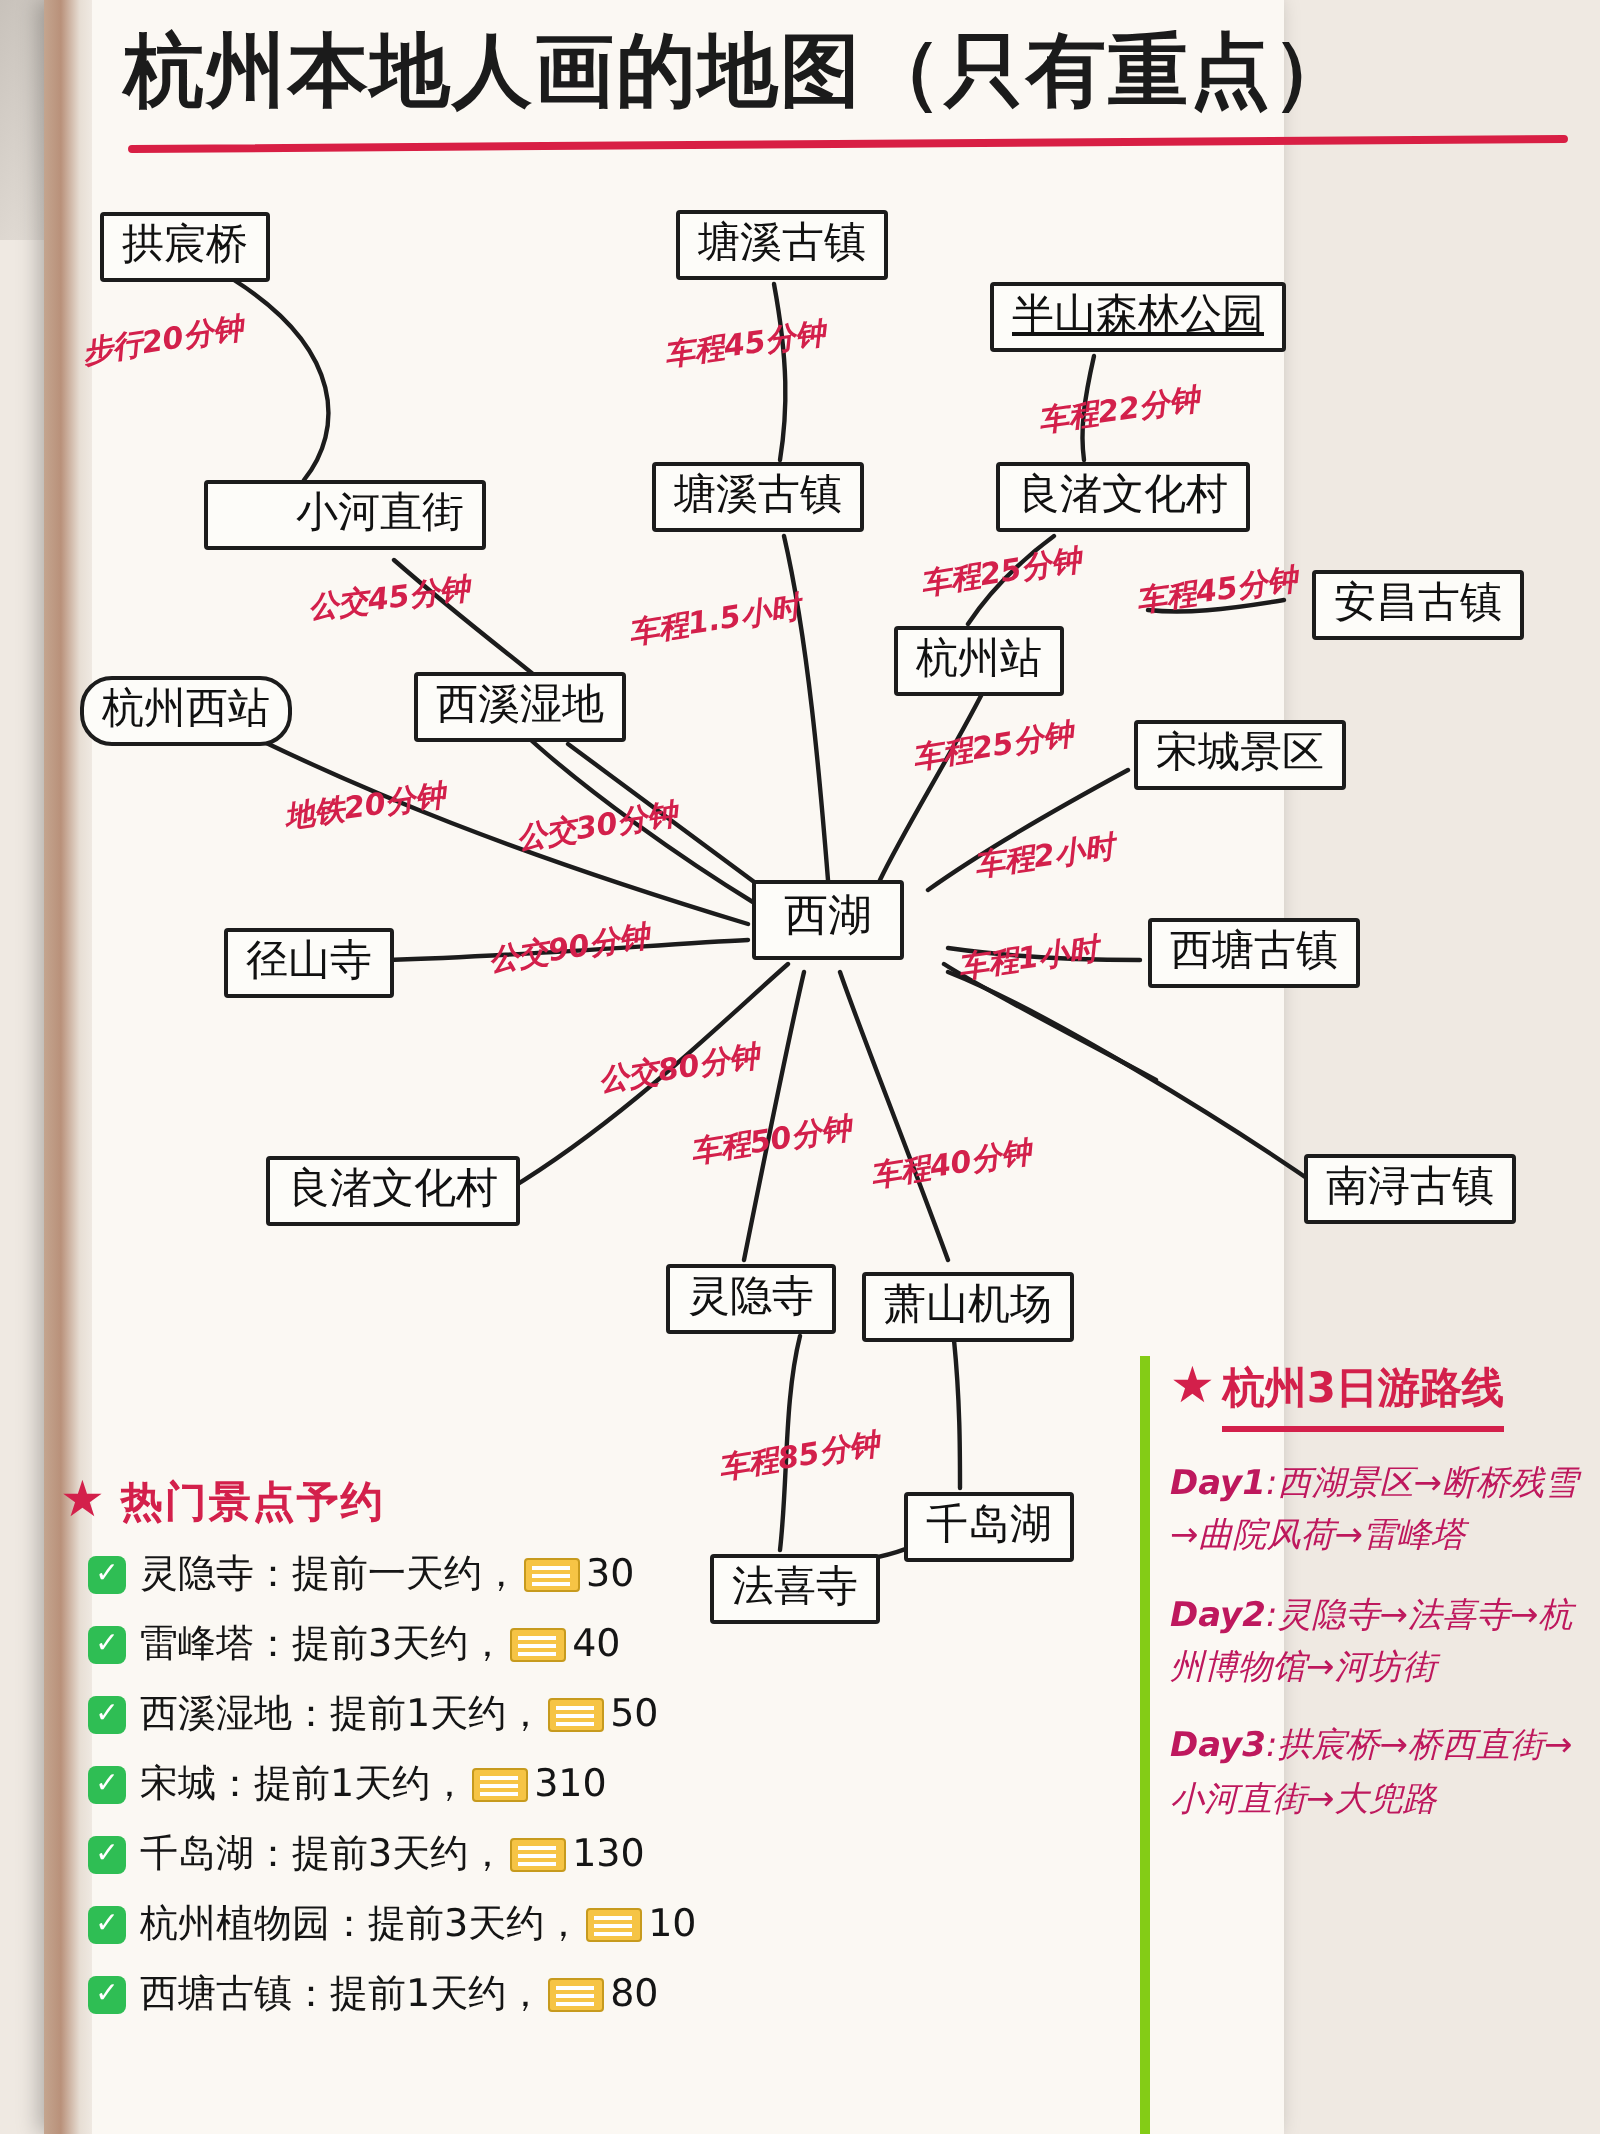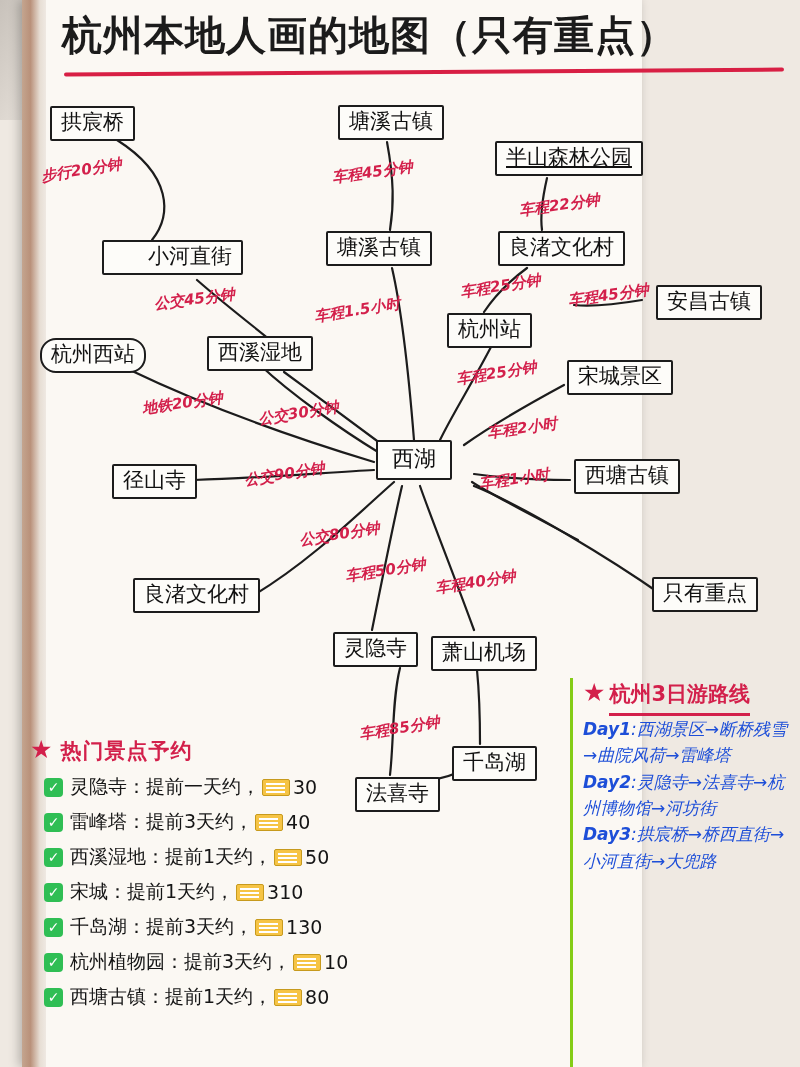--- a/index.html
+++ b/index.html
@@ -167,38 +167,39 @@
     box-shadow: 0 4px 0 #fff, 0 8px 0 #fff;
   }
 
   
   #route {
     position: absolute;
     left: 548px;
     top: 678px;
     width: 228px;
     height: 389px;
-    border-left: 3px solid #84cc16;
+    border-left: 5px solid #84cc16;
     padding-left: 10px;
     box-sizing: border-box;
   }
   #route-title {
     font-family: "DejaVu Sans", sans-serif;
     font-size: 21px;
     font-weight: bold;
     color: #d3204b;
     border-bottom: 3px solid #d3204b;
     padding-bottom: 5px;
     display: inline-block;
     white-space: nowrap;
   }
   .day-block {
+    margin-top: 13px;
     font-family: "DejaVu Sans", sans-serif;
     font-size: 17px;
-    color: #1d4ed8;
+    color: #be185d;
     line-height: 1.55;
     font-style: italic;
   }
   .day-label {
     font-weight: bold;
   }
 </style>
 </head>
 <body>
 
@@ -245,21 +246,21 @@
     <div class="node" style="left:304px; top:231px;"><span>塘溪古镇</span></div>
     <div class="node" style="left:476px; top:231px;"><span>良渚文化村</span></div>
     <div class="node" style="left:634px; top:285px;"><span>安昌古镇</span></div>
     <div class="node" style="left:425px; top:313px;"><span>杭州站</span></div>
     <div class="node" style="left:18px; top:338px;border-radius:16px;"><span>杭州西站</span></div>
     <div class="node" style="left:185px; top:336px;"><span>西溪湿地</span></div>
     <div class="node" style="left:545px; top:360px;"><span>宋城景区</span></div>
     <div class="node big" style="left:354px; top:440px;"><span>西湖</span></div>
     <div class="node" style="left:90px; top:464px;"><span>径山寺</span></div>
     <div class="node" style="left:552px; top:459px;"><span>西塘古镇</span></div>
-    <div class="node" style="left:630px; top:577px;"><span>只有重点</span></div>
+    <div class="node" style="left:630px; top:577px;"><span>南浔古镇</span></div>
     <div class="node" style="left:111px; top:578px;"><span>良渚文化村</span></div>
     <div class="node" style="left:311px; top:632px;"><span>灵隐寺</span></div>
     <div class="node" style="left:409px; top:636px;text-align:right;"><span>萧山机场</span></div>
     <div class="node" style="left:430px; top:746px;"><span>千岛湖</span></div>
     <div class="node" style="left:333px; top:777px;"><span>法喜寺</span></div>
 
     <div class="elabel" style="left:19px; top:161px; transform:rotate(-9deg);">步行20分钟</div>
     <div class="elabel" style="left:310px; top:163px; transform:rotate(-8deg);">车程45分钟</div>
     <div class="elabel" style="left:497px; top:196px; transform:rotate(-8deg);">车程22分钟</div>
     <div class="elabel" style="left:132px; top:290px; transform:rotate(-7deg);">公交45分钟</div>

